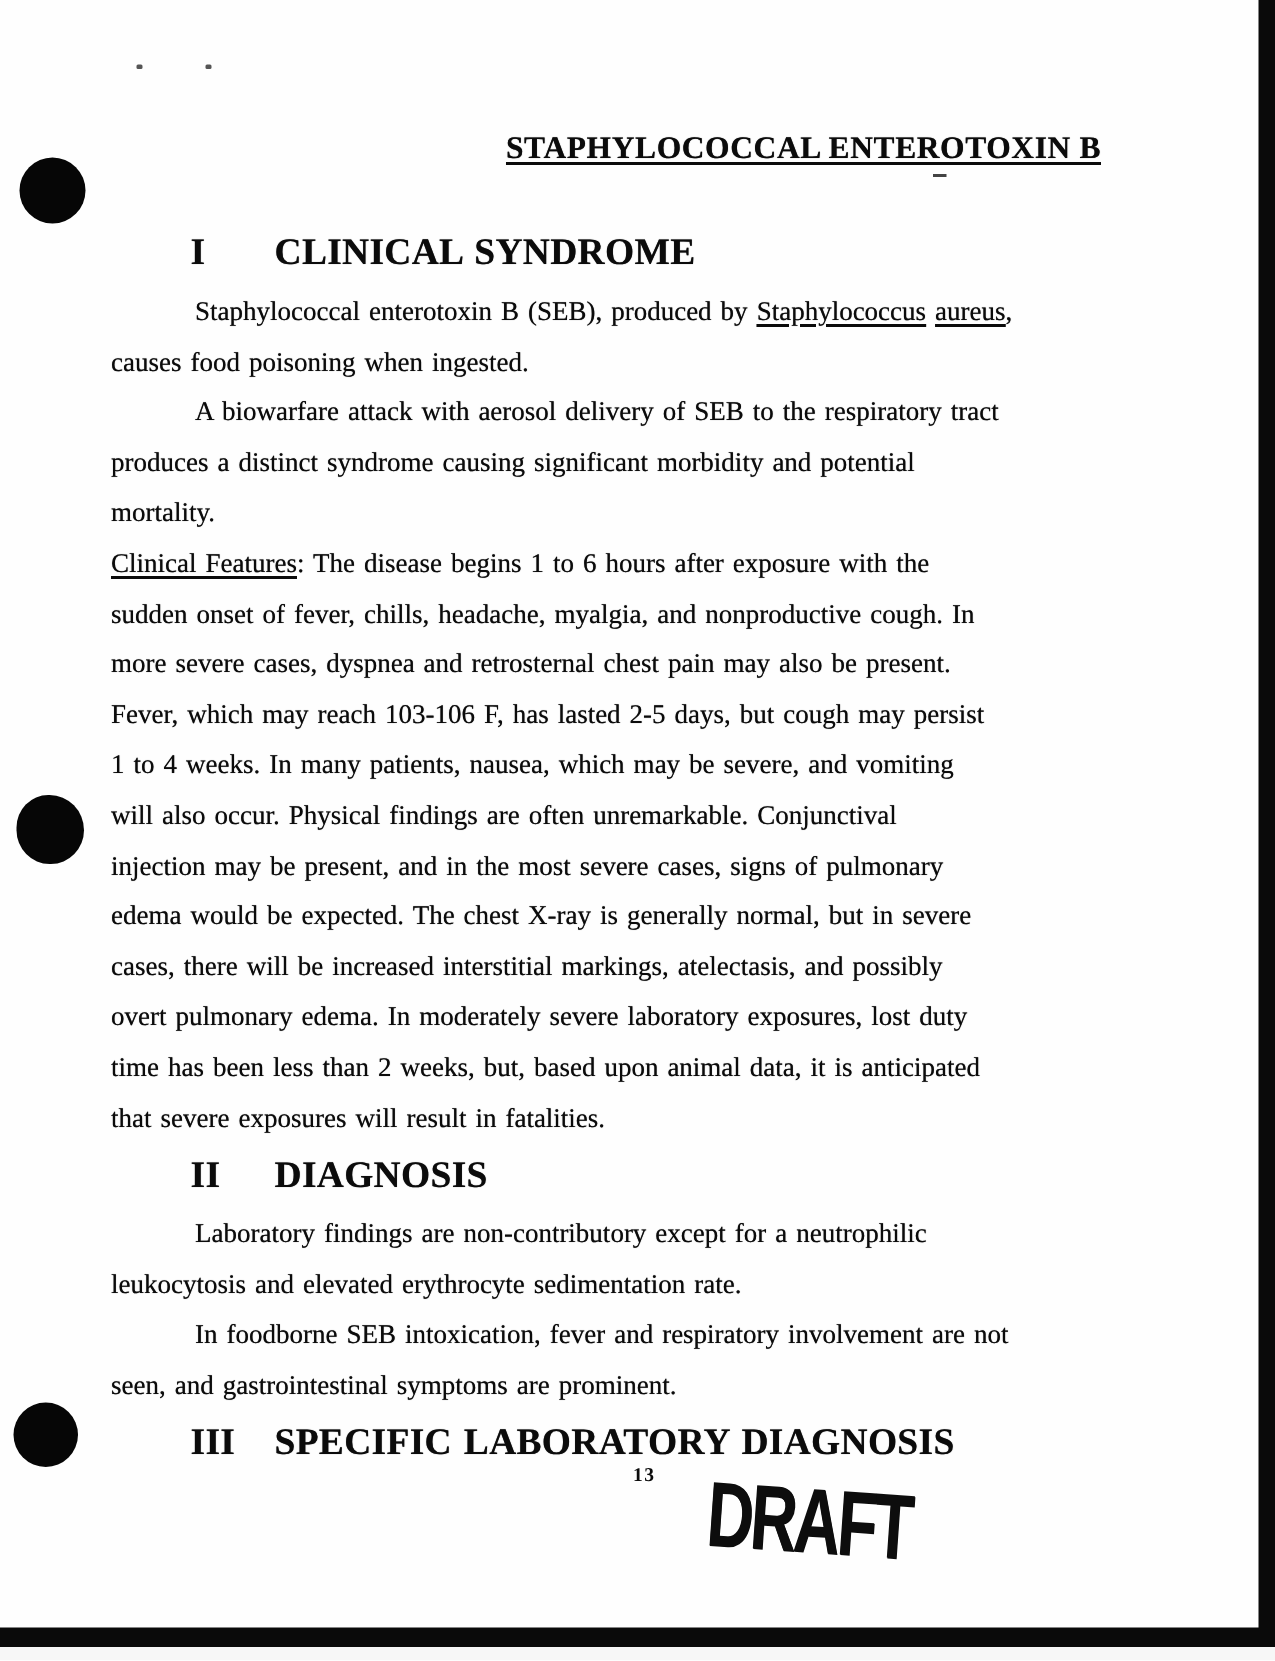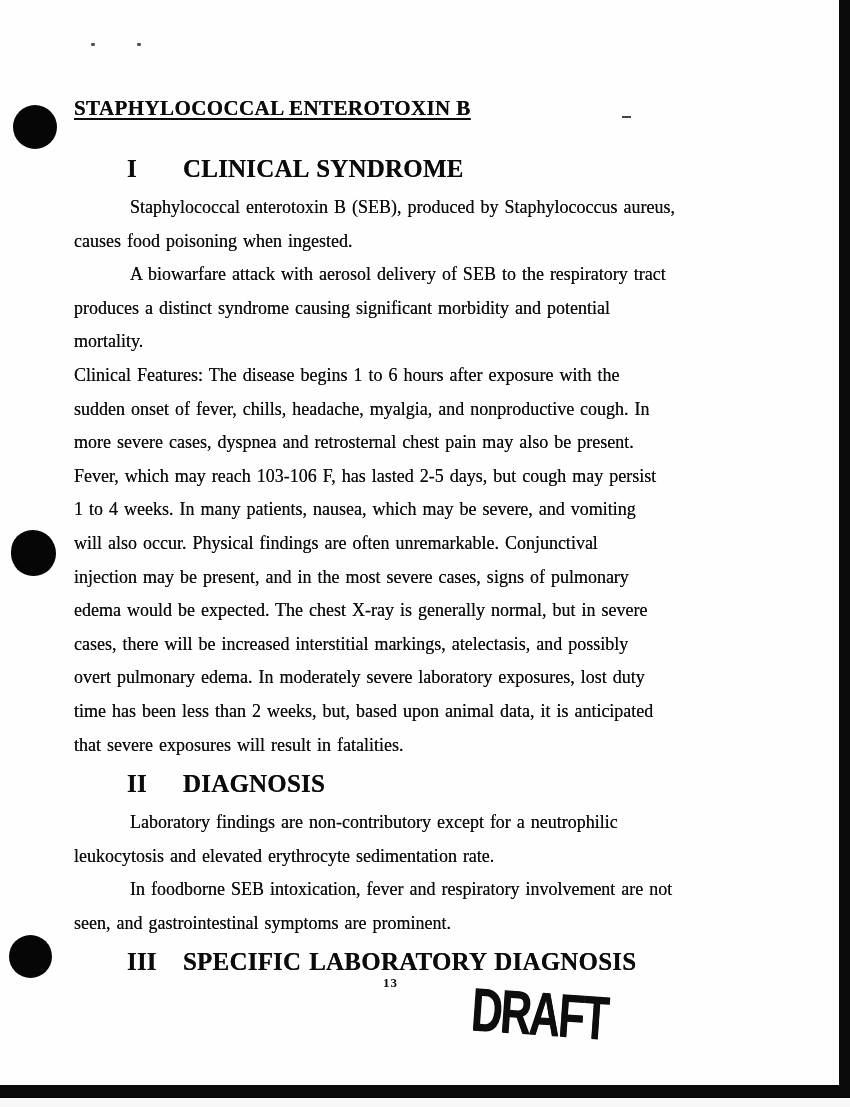--- a/index.html
+++ b/index.html
@@ -38,22 +38,22 @@
     position: absolute; background: #555; width: 4px; height: 3px; border-radius: 1px;
   }
   .speck.s1 { left: 91px; top: 43px; }
   .speck.s2 { left: 137px; top: 43px; }
   .side-dash {
     position: absolute; left: 622px; top: 116px; width: 9px; height: 2px;
     background: #444;
   }
   
   .doc-title {
-    position: absolute; left: 74px; top: 96px; width: 660px;
-    text-align: left;
+    position: absolute; left: 74px; top: 86px; width: 660px;
+    text-align: right;
     font-size: 21px; font-weight: bold; letter-spacing: 0.4px;
     text-shadow: 0 0 0.5px rgba(0,0,0,0.8);
   }
   .doc-title span {
     text-decoration: underline;
     text-decoration-thickness: 2px;
     text-underline-offset: 3px;
   }
   .doc-lines {
     position: absolute; left: 74px; top: 147px; width: 680px;
@@ -64,26 +64,27 @@
   }
   .line { white-space: nowrap; }
   .line.text { height: 33.6px; line-height: 33.6px; }
   .line.heading {
     height: 40px; line-height: 36px; padding-top: 4px; padding-left: 53px;
     font-weight: bold; font-size: 25px; letter-spacing: 0.2px;
   }
   .line.heading .numeral { display: inline-block; width: 56px; }
   .line.text.indent { text-indent: 56px; }
   .u {
+    text-decoration: underline;
     text-decoration-thickness: 1.5px;
     text-underline-offset: 3px;
     margin-top: 20px;
   }
   .page-number {
-    position: absolute; left: 383px; top: 975px;
+    position: absolute; left: 422px; top: 975px;
     font-size: 13px; font-weight: bold; letter-spacing: 1px;
   }
   .draft-stamp {
     position: absolute; left: 474px; top: 974px;
     font-family: "Liberation Sans", sans-serif;
     font-weight: 700; font-size: 60px; letter-spacing: -3px;
     color: #0d0d0d;
     transform: rotate(4deg) scale(0.72, 1.02);
     transform-origin: left top;
     text-shadow: 0.5px 0.5px 0 #0d0d0d;

